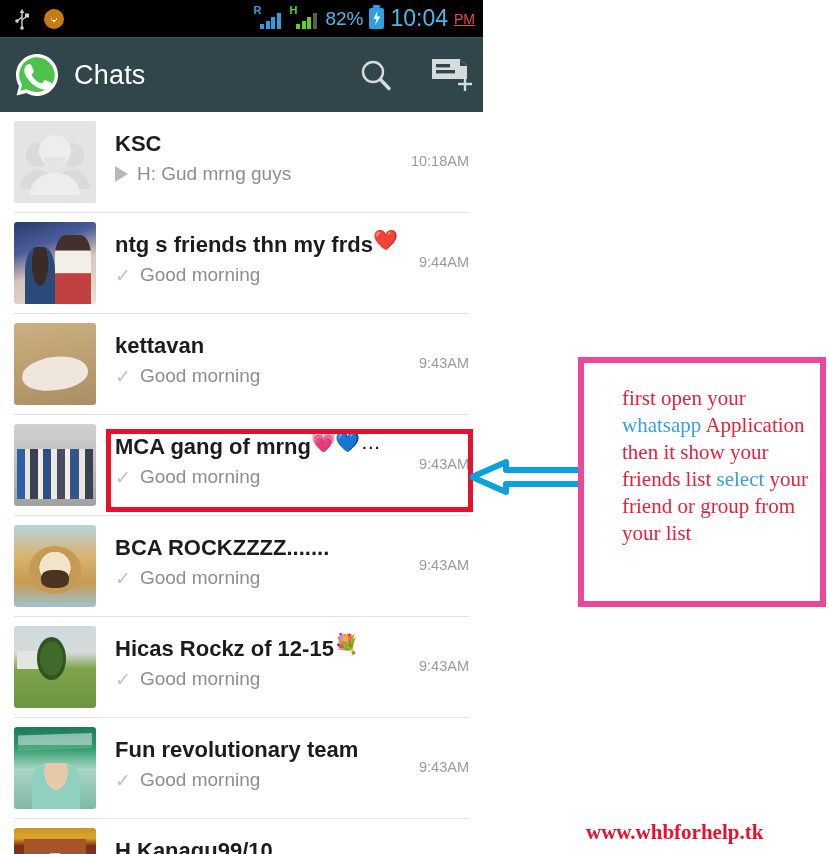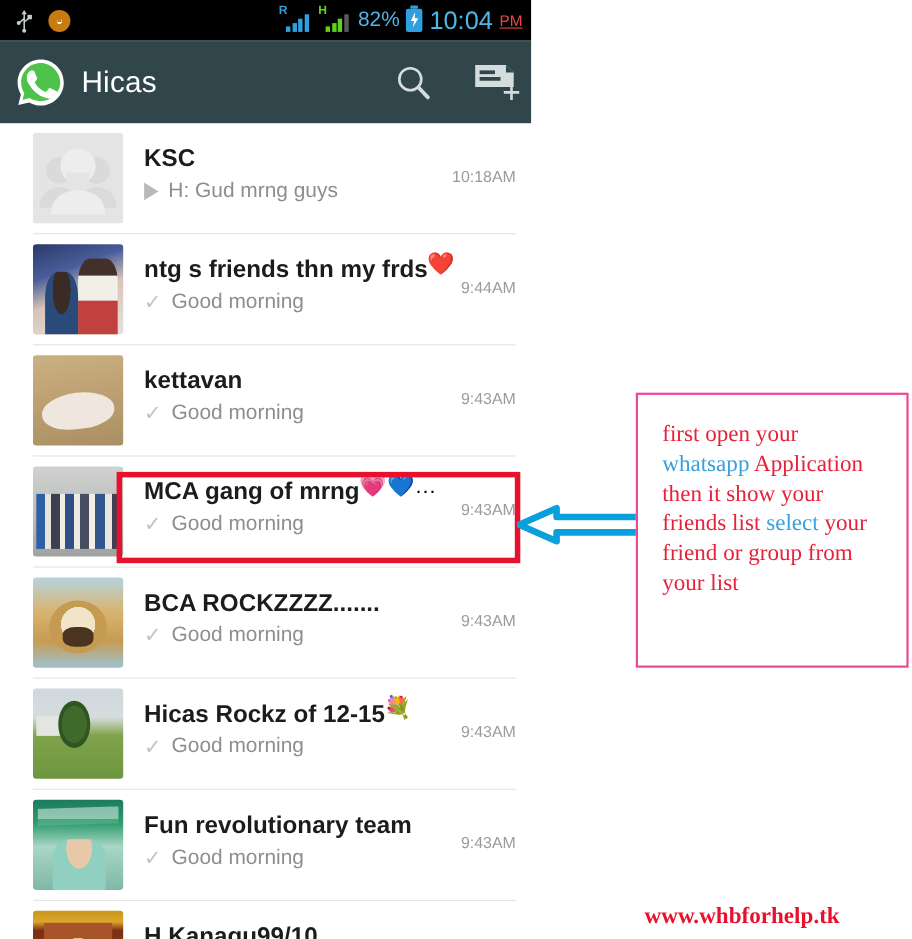--- a/index.html
+++ b/index.html
@@ -46,21 +46,21 @@
     height:74px;background:#31464a;display:flex;align-items:center;position:relative;
     border-top:1px solid #42585c;
   }
   #wa-logo{margin-left:14px;width:46px;height:46px;position:relative;}
   #title{color:#ffffff;font-size:27px;margin-left:14px;letter-spacing:0.2px;}
   #appbar .actions{position:absolute;right:10px;top:0;height:74px;display:flex;align-items:center;gap:36px;}
   .searchbtn{width:34px;height:34px;position:relative;}
   .newchat{width:44px;height:40px;position:relative;}
   
   #list{background:#ffffff;}
-  .row{position:relative;height:101px;box-sizing:border-box;padding-left:14px;padding-top:9px;margin-left:16px;}
+  .row{position:relative;height:101px;box-sizing:border-box;padding-left:14px;padding-top:9px;}
   .row:after{content:"";position:absolute;left:14px;right:14px;bottom:0;height:1px;background:#e3e3e3;}
   .row.last:after{display:none;}
   .av{width:82px;height:82px;border-radius:3px;overflow:hidden;position:absolute;left:14px;top:9px;background:#e4e4e4;}
   .body{margin-left:101px;padding-right:14px;position:relative;height:82px;}
   .name{font-size:22px;font-weight:bold;color:#1c1c1c;line-height:24px;margin-top:11px;
         white-space:nowrap;overflow:hidden;display:inline-block;max-width:300px;vertical-align:middle;}
   .time{position:absolute;right:14px;top:32px;font-size:14.5px;color:#9b9b9b;}
   .sub{margin-top:7px;font-size:19px;color:#8e8e8e;display:flex;align-items:center;gap:9px;}
   .tick{color:#c2c2c2;font-size:19px;line-height:19px;}
   .play{width:0;height:0;border-left:13px solid #b9b9b9;border-top:8px solid transparent;border-bottom:8px solid transparent;}
@@ -99,22 +99,22 @@
       background:radial-gradient(ellipse at 50% 50%,#e8c79a 0 38%,#a8542a 39% 100%);}
   
   #hl-box{
     position:absolute;left:106px;top:429px;width:367px;height:83px;
     border:5px solid #e8112d;box-sizing:border-box;pointer-events:none;
   }
   #arrow{position:absolute;left:470px;top:458px;width:118px;height:38px;}
   
   #note{
     position:absolute;left:578px;top:357px;width:248px;height:250px;
-    border:2px solid #ec4899;box-sizing:border-box;background:#ffffff;
-    padding:22px 0 0 22px;
+    border:6px solid #ec4899;box-sizing:border-box;background:#ffffff;
+    padding:22px 0 0 38px;
   }
   #note p{
     margin:0;font-family:"Liberation Serif", serif;font-size:21px;line-height:27px;
     color:#e8213a;width:200px;
   }
   .blue{color:#3aa0da;}
   #site{
     position:absolute;left:586px;top:820px;width:230px;text-align:left;
     font-family:"Liberation Serif", serif;font-size:21px;font-weight:bold;color:#e8112d;
   }
@@ -170,21 +170,21 @@
   </div>
 
   <div id="appbar">
     <span id="wa-logo">
       <svg width="46" height="46" viewBox="0 0 46 46">
         <path d="M23 2 C11.4 2 2 11.4 2 23 c0 4 1.1 7.7 3 10.9 L2.6 43.4 l9.9-2.3 C15.6 42.9 19.2 44 23 44 c11.6 0 21-9.4 21-21 S34.6 2 23 2 z" fill="#ffffff"></path>
         <path d="M23 5.2 C13.2 5.2 5.2 13.2 5.2 23 c0 3.6 1.1 7 2.9 9.8 l-1.6 6 6.2-1.6 C15.4 38.8 19 40 23 40 c9.8 0 17.8-8 17.8-17 S32.8 5.2 23 5.2 z" fill="#4ec34c"></path>
         <path d="M17.3 13.3 c-.5-1.1-1-1.1-1.5-1.1 h-1.3 c-.4 0-1.2.2-1.8.9 -.6.7-2.4 2.3-2.4 5.6 0 3.3 2.4 6.5 2.8 7 .3.4 4.7 7.5 11.6 10.2 5.7 2.2 6.9 1.8 8.1 1.7 1.2-.1 4-1.6 4.6-3.2 .6-1.6.6-2.9.4-3.2 -.2-.3-.6-.4-1.3-.8 -.7-.3-4-2-4.6-2.2 -.6-.2-1.1-.3-1.5.3 -.4.7-1.7 2.2-2.1 2.6 -.4.4-.8.5-1.4.2 -.7-.3-2.8-1-5.4-3.3 -2-1.8-3.3-4-3.7-4.7 -.4-.7 0-1 .3-1.4 .3-.3.7-.8 1-1.2 .3-.4.4-.7.6-1.1 .2-.4.1-.8-.1-1.1 -.2-.3-1.5-3.6-2-4.9 z" fill="#ffffff"></path>
       </svg>
     </span>
-    <span id="title">Hicas</span>
+    <span id="title">Chats</span>
     <div class="actions">
       <span class="searchbtn">
         <svg width="34" height="34" viewBox="0 0 34 34">
           <circle cx="14" cy="14" r="10" fill="none" stroke="#d5dcdc" stroke-width="2.4"></circle>
           <line x1="21.5" y1="21.5" x2="30" y2="30.5" stroke="#d5dcdc" stroke-width="3.4" stroke-linecap="round"></line>
         </svg>
       </span>
       <span class="newchat">
         <svg width="44" height="40" viewBox="0 0 44 40">
           <path d="M3 4 h28 l7 7 v13 H3 z" fill="#d5dcdc"></path>

